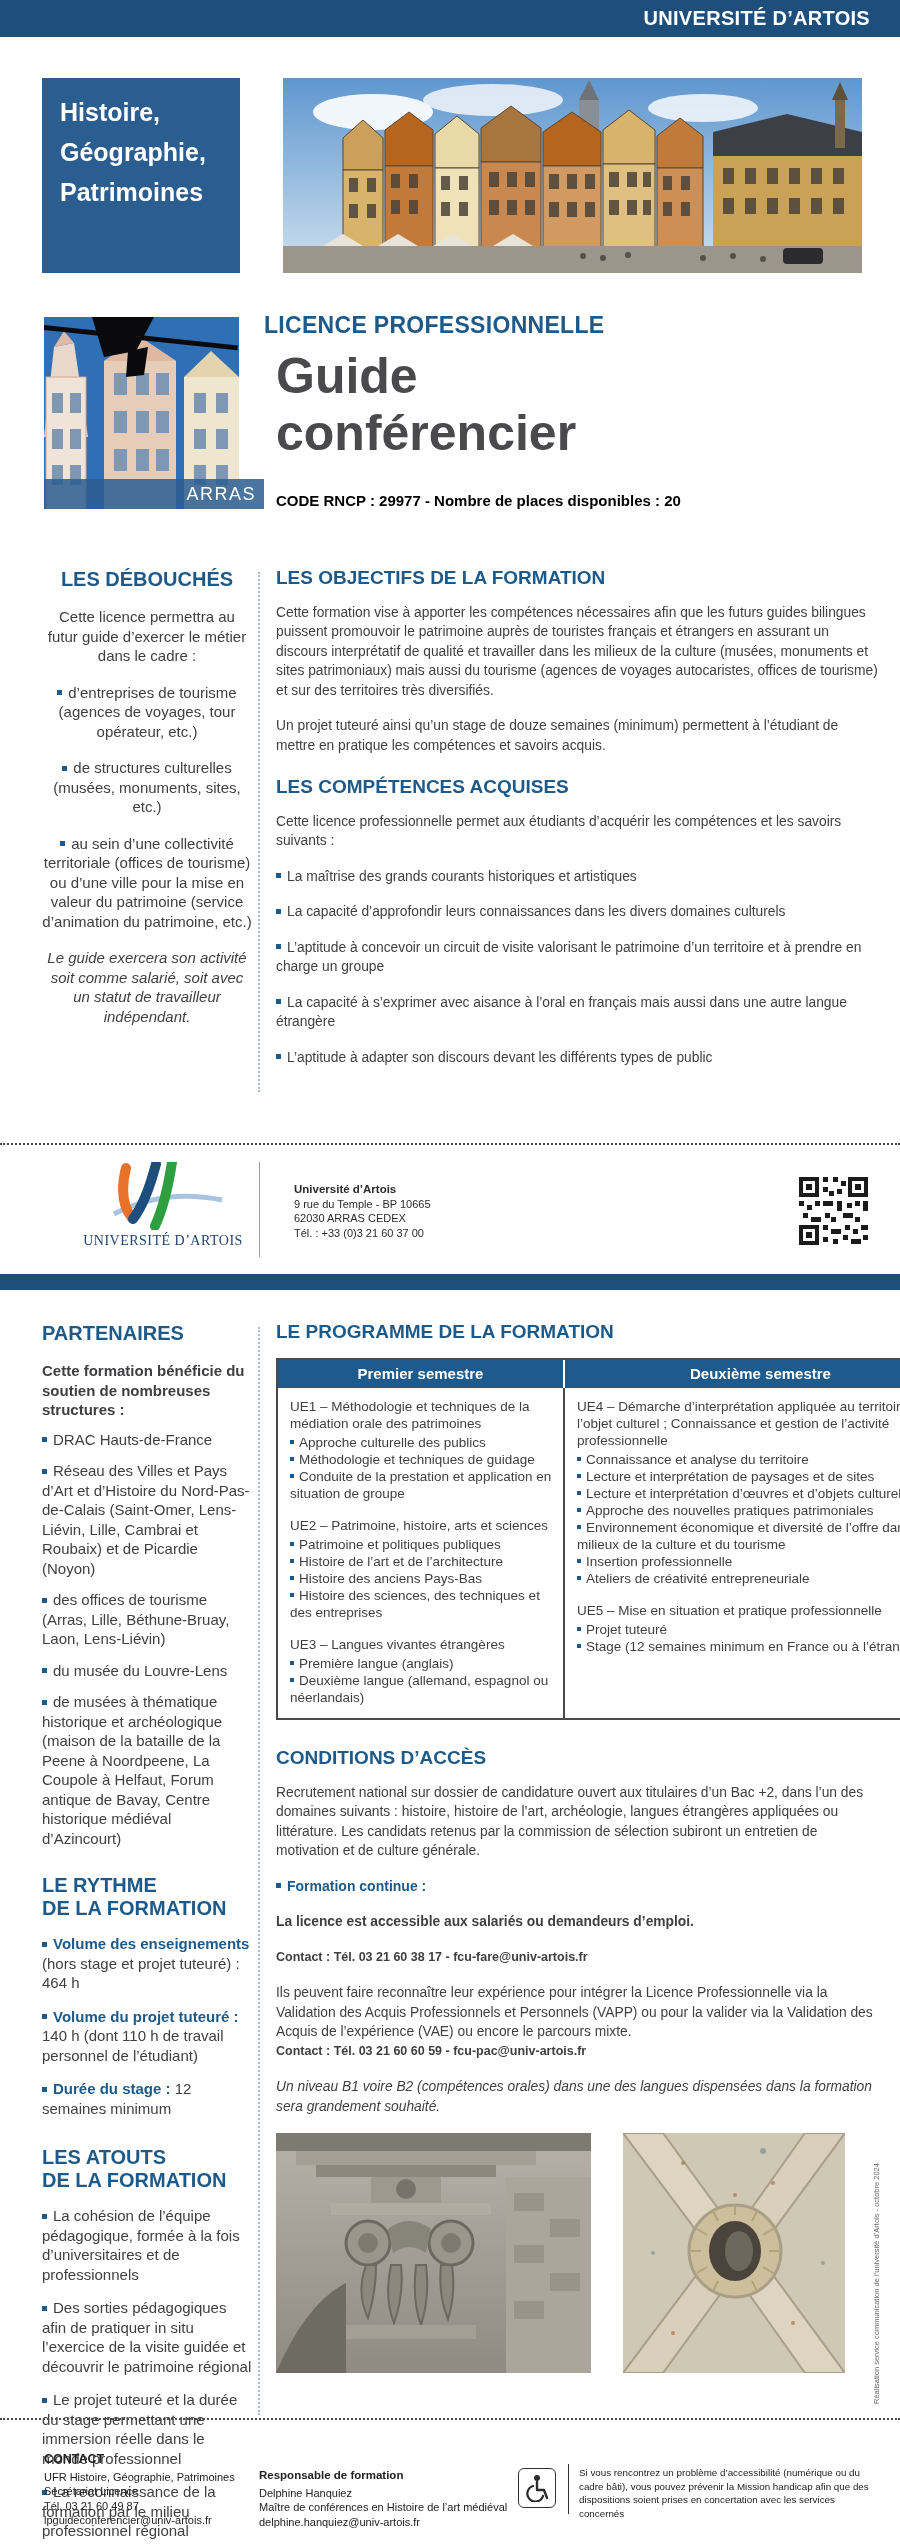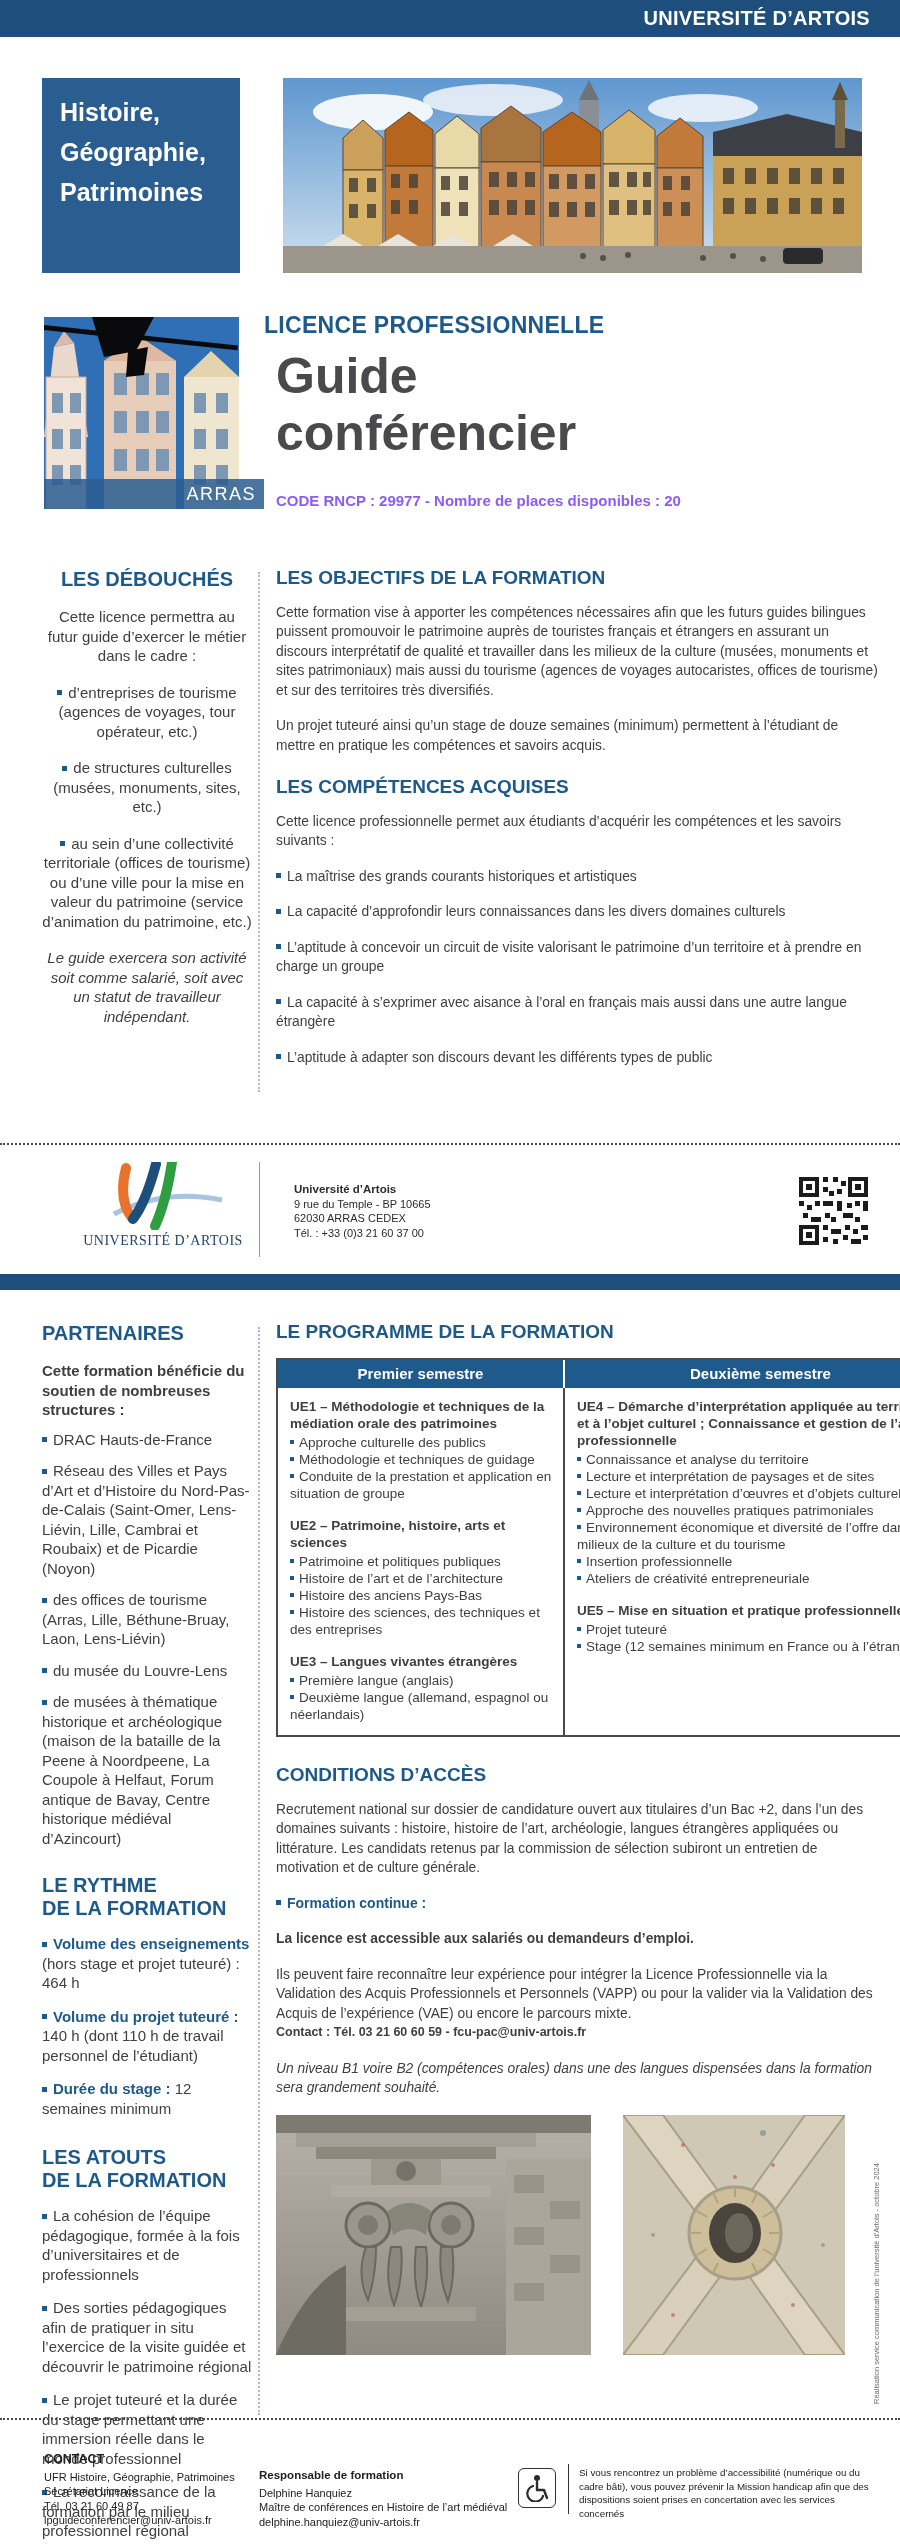--- a/index.html
+++ b/index.html
@@ -13,21 +13,21 @@
   .dept-box{left:42px;top:78px;width:198px;height:195px;background:#2a5d90;color:#fff;
             font-weight:700;font-size:25px;line-height:40px;padding:14px 0 0 18px;box-sizing:border-box;}
   .hero-photo{left:283px;top:78px;width:579px;height:195px;overflow:hidden;}
   .arras-photo{left:44px;top:317px;width:195px;height:192px;overflow:hidden;}
   .arras-band{left:44px;top:479px;width:220px;height:30px;background:rgba(42,93,144,.85);
               display:flex;align-items:center;justify-content:flex-end;}
   .arras-band span{color:#fff;font-size:18px;letter-spacing:1.5px;padding-right:8px;}
   
   .kicker{left:264px;top:312px;font-size:23px;font-weight:700;color:#1d5a8a;letter-spacing:.3px;}
   .prog-title{left:276px;top:348px;font-size:50px;line-height:57px;font-weight:700;color:#4a4a4c;}
-  .rncp{left:276px;top:492px;font-size:15px;font-weight:700;color:#8b5cf6;}
+  .rncp{left:276px;top:492px;font-size:15px;font-weight:700;color:#000000;}
   
   .h1b{font-size:20px;line-height:23px;font-weight:700;color:#1d5a8a;margin:0 0 16px;}
   .h2b{font-size:19px;font-weight:700;color:#1d5a8a;margin:0 0 15px;}
   .colL{width:210px;font-size:15px;line-height:19.5px;}
   .colL p{margin:0 0 17px;}
   .colR{width:604px;font-size:13.8px;line-height:19.5px;}
   .colR p{margin:0 0 16px;}
   .col-left-1{left:42px;top:568px;text-align:center;}
   .vdot1{left:258px;top:572px;height:520px;border-left:2px dotted #a9bed2;}
   .col-right-1{left:276px;top:568px;}
@@ -51,21 +51,21 @@
   .lead-b{font-weight:700;}
   .lbl-blue{font-weight:700;color:#1d5a8a;}
   
   .prog-table{width:682px;border:2px solid #4a4a4c;margin:16px 0 0;box-sizing:border-box;}
   .pt-head{display:grid;grid-template-columns:285px 1fr;background:#1e5a8c;}
   .pt-head div{color:#fff;font-weight:700;font-size:15px;text-align:center;padding:4px 0 5px;}
   .pt-head div + div{border-left:2px solid #fff;}
   .pt-body{display:grid;grid-template-columns:285px 1fr;}
   .pt-cell{padding:10px 10px 12px 12px;font-size:13.5px;line-height:17px;}
   .pt-cell + .pt-cell{border-left:2px solid #4a4a4c;}
-  .ue-title{font-weight:700;margin:0 0 2px;}
+  .ue-title{font-weight:400;margin:0 0 2px;}
   .ue-block{margin:0 0 15px;}
   .ue-block:last-child{margin-bottom:0;}
   .conditions{margin-top:28px;}
   .cond-lbl{font-size:14px;margin:0 0 3px;}
   .cond-p{margin:0 0 17px;}
   .cond-bold{font-weight:700;margin:0;}
   .cond-contact{font-weight:700;font-size:12.5px;margin:0 0 1px;}
   .cond-note{font-style:italic;margin:2px 0 0;}
   .photos{display:flex;gap:32px;margin-top:17px;}
   .ph1{width:315px;height:240px;overflow:hidden;}
@@ -417,20 +417,21 @@
           </div>
         </div>
       </div>
     </div>
 
     <div class="conditions">
       <h2 class="h2b">CONDITIONS D’ACCÈS</h2>
       <p class="cond-p">Recrutement national sur dossier de candidature ouvert aux titulaires d’un Bac +2, dans l’un des domaines suivants : histoire, histoire de l’art, archéologie, langues étrangères appliquées ou littérature. Les candidats retenus par la commission de sélection subiront un entretien de motivation et de culture générale.</p>
       <p class="cond-lbl"><span class="sq"></span><span class="lbl-blue">Formation continue :</span></p>
       <p class="cond-bold">La licence est accessible aux salariés ou demandeurs d’emploi.</p>
+      <p class="cond-contact">Contact : Tél. 03 21 60 38 17 - fcu-fare@univ-artois.fr</p>
       <p style="margin:0">Ils peuvent faire reconnaître leur expérience pour intégrer la Licence Professionnelle via la Validation des Acquis Professionnels et Personnels (VAPP) ou pour la valider via la Validation des Acquis de l’expérience (VAE) ou encore le parcours mixte.</p>
       <p class="cond-contact">Contact : Tél. 03 21 60 60 59 - fcu-pac@univ-artois.fr</p>
       <p class="cond-note">Un niveau B1 voire B2 (compétences orales) dans une des langues dispensées dans la formation sera grandement souhaité.</p>
     </div>
 
     <div class="photos">
       <div class="ph1">
         <svg width="315" height="240" viewBox="0 0 315 240">
           <defs>
               <linearGradient id="st" x1="0" y1="0" x2="0" y2="1">

